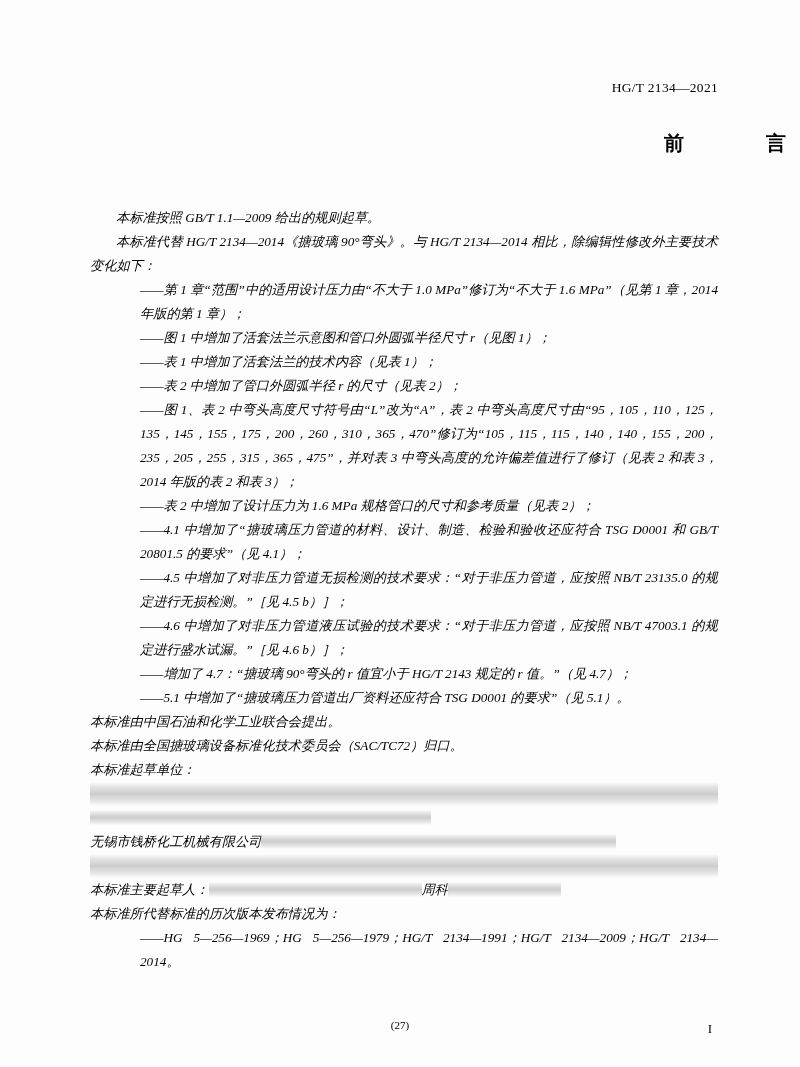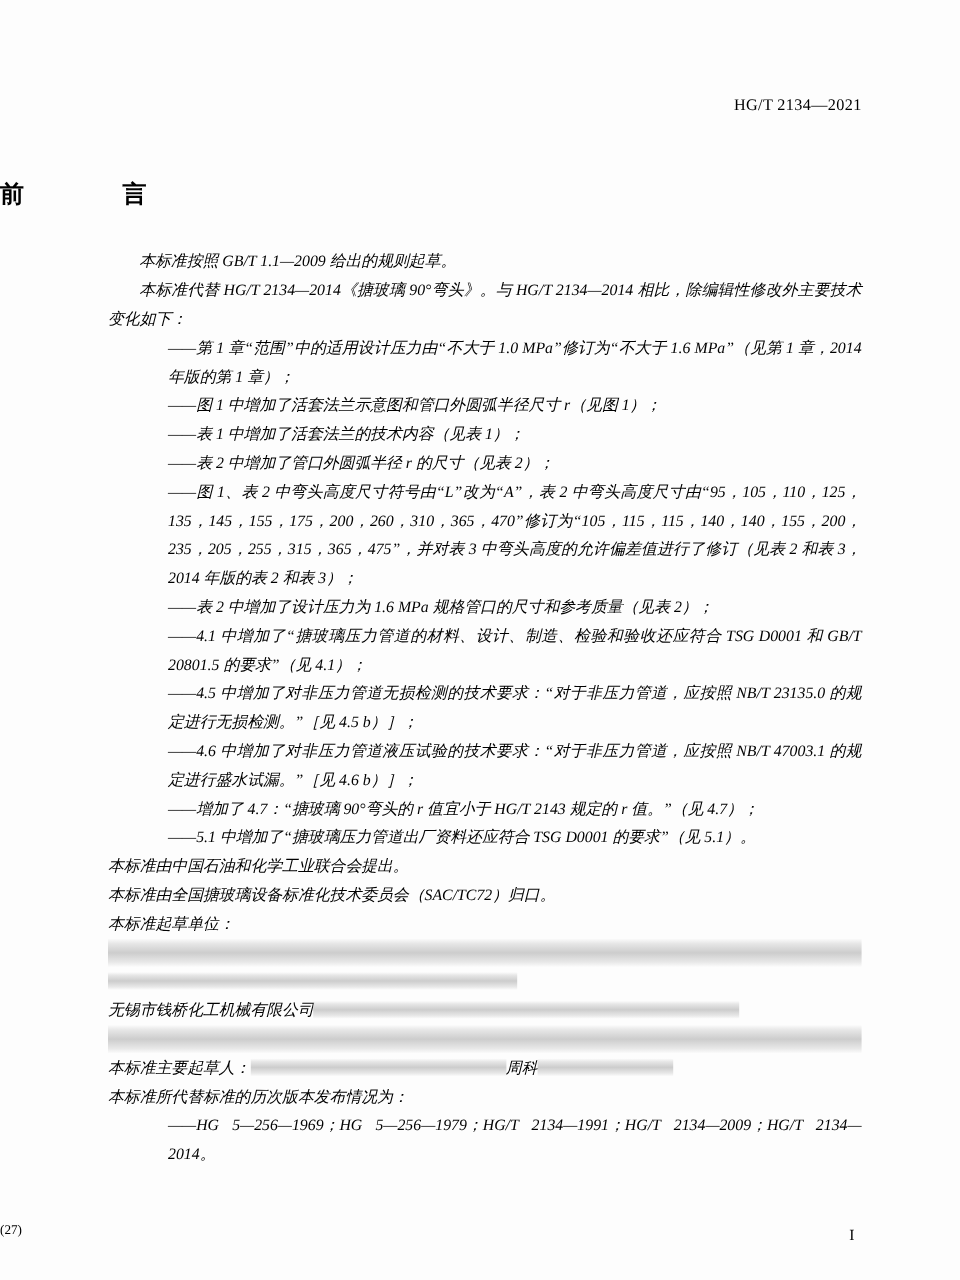--- a/index.html
+++ b/index.html
@@ -21,24 +21,24 @@
   .header {
     position: absolute;
     top: 80px;
     right: 82px;
     font-size: 13.5px;
     letter-spacing: 0.3px;
     white-space: nowrap;
   }
   .doc-title {
     position: absolute;
-    top: 148px;
+    top: 130px;
     left: 0;
     width: 800px;
-    text-align: left;
+    text-align: right;
     font-size: 20px;
     font-weight: bold;
     letter-spacing: 14px;
   }
   .body-area {
     position: absolute;
     top: 206px;
     left: 90px;
     width: 628px;
     font-size: 13.2px;
@@ -79,21 +79,21 @@
     text-indent: 0;
   }
   .mix-line {
     text-indent: 0;
   }
   .footer-num {
     position: absolute;
     bottom: 36px;
     left: 0;
     width: 800px;
-    text-align: left;
+    text-align: center;
     font-size: 11px;
   }
   .footer-roman {
     position: absolute;
     bottom: 30px;
     right: 88px;
     font-size: 13px;
   }
   .nowrap { white-space: nowrap; }
 </style>

